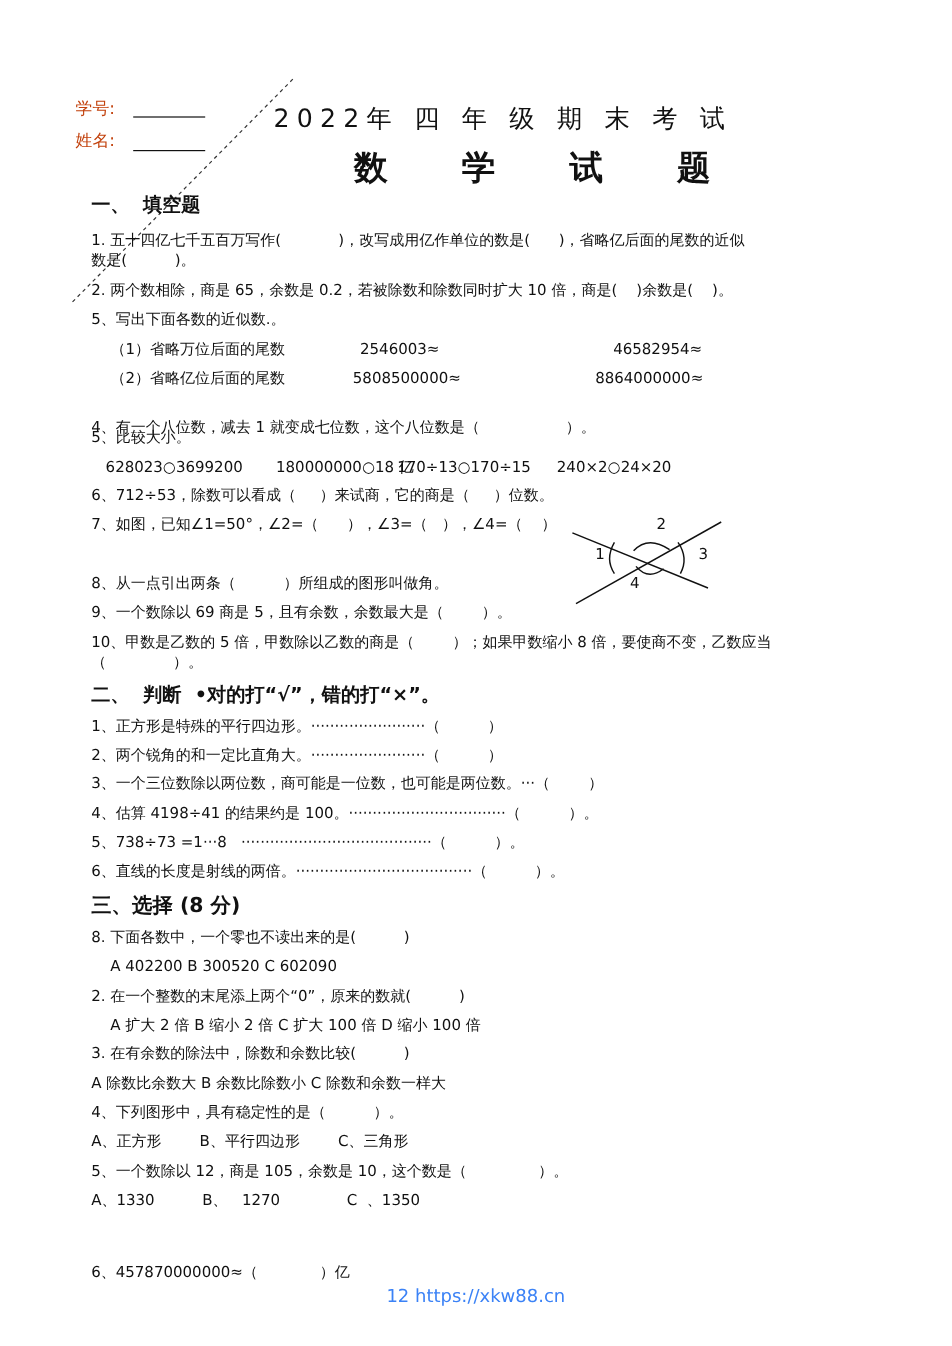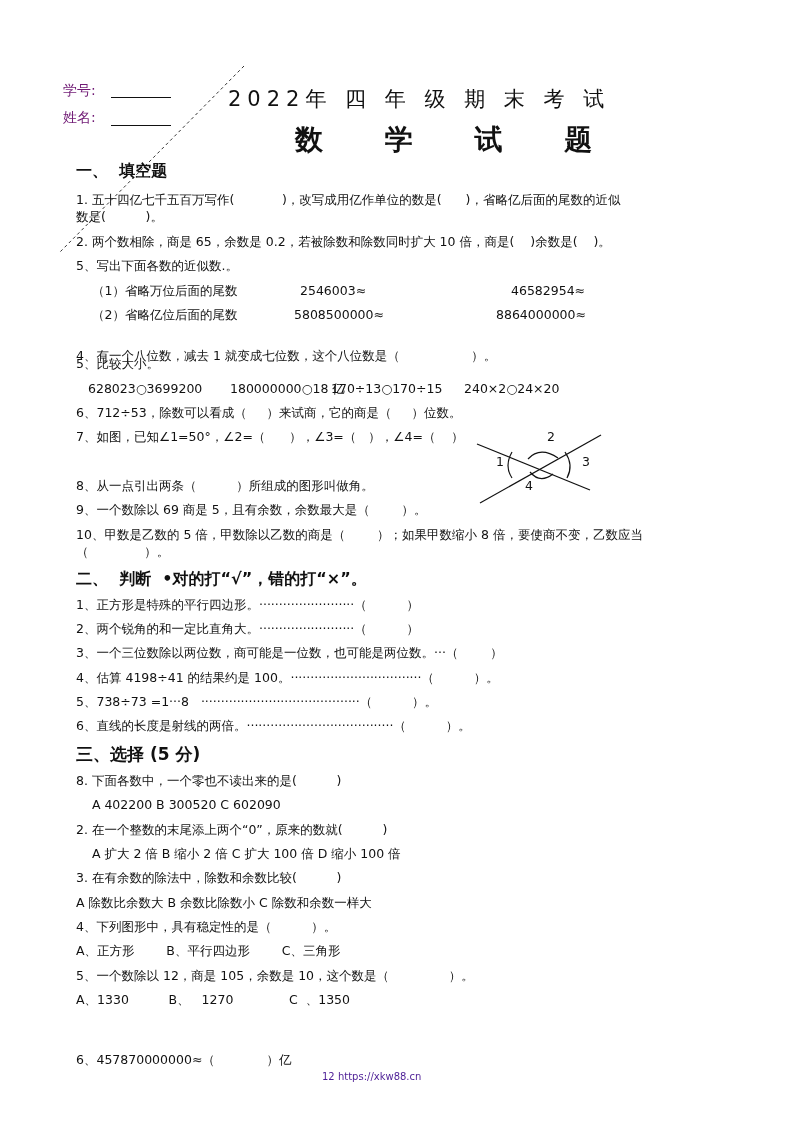--- a/index.html
+++ b/index.html
@@ -1,26 +1,26 @@
 <!DOCTYPE html>
 <html><head>
 <meta charset="utf-8">
 <style>
   html, body { margin: 0; padding: 0; background: #ffffff; }
   body { width: 793px; height: 1122px; position: relative; overflow: hidden;
          font-family: "DejaVu Serif", "Liberation Serif", serif; color: #111; }
   .abs { position: absolute; white-space: pre; }
-  .label { font-size: 14px; color: #701a75; font-family: "DejaVu Sans", sans-serif; }
+  .label { font-size: 14px; color: #c2410c; font-family: "DejaVu Sans", sans-serif; }
   .uline { position: absolute; height: 1px; background: #111; }
   .title1 { font-size: 21px; letter-spacing: 6px; font-family: "DejaVu Sans", sans-serif; }
   .title2 { font-size: 28px; font-weight: bold; letter-spacing: 26px; font-family: "DejaVu Sans", sans-serif; }
   .sec { font-size: 16px; font-weight: bold; font-family: "DejaVu Sans", sans-serif; }
   .sec3 { font-size: 17px; font-weight: bold; font-family: "DejaVu Sans", sans-serif; }
   .line { font-size: 12.5px; line-height: 16px; font-family: "DejaVu Sans", sans-serif; }
-  .footer { font-size: 10px; color: #4c1d95; font-family: "DejaVu Sans", sans-serif; }
+  .footer { font-size: 15px; color: #3b82f6; font-family: "DejaVu Sans", sans-serif; }
   svg { position: absolute; left: 0; top: 0; }
 </style>
 </head>
 <body>
 
 <svg width="793" height="1122">
   <line x1="244" y1="66" x2="60" y2="252" stroke="#333" stroke-width="1" stroke-dasharray="3,3"></line>
   <g stroke="#111" fill="none" stroke-width="1.2">
     <line x1="477" y1="444" x2="590" y2="490"></line>
     <line x1="480" y1="503" x2="601" y2="435"></line>
@@ -70,21 +70,21 @@
 <div class="abs line" style="left:76px;top:544px;">（              ）。</div>
 
 <div class="abs sec" style="left:76px;top:569px;">二、  判断  •对的打“√”，错的打“×”。</div>
 <div class="abs line" style="left:76px;top:597px;">1、正方形是特殊的平行四边形。························（          ）</div>
 <div class="abs line" style="left:76px;top:621px;">2、两个锐角的和一定比直角大。························（          ）</div>
 <div class="abs line" style="left:76px;top:645px;">3、一个三位数除以两位数，商可能是一位数，也可能是两位数。···（        ）</div>
 <div class="abs line" style="left:76px;top:670px;">4、估算 4198÷41 的结果约是 100。·································（          ）。</div>
 <div class="abs line" style="left:76px;top:694px;">5、738÷73 =1···8   ········································（          ）。</div>
 <div class="abs line" style="left:76px;top:718px;">6、直线的长度是射线的两倍。·····································（          ）。</div>
 
-<div class="abs sec3" style="left:76px;top:743px;">三、选择 (5 分)</div>
+<div class="abs sec3" style="left:76px;top:743px;">三、选择 (8 分)</div>
 <div class="abs line" style="left:76px;top:773px;">8. 下面各数中，一个零也不读出来的是(          )</div>
 <div class="abs line" style="left:76px;top:797px;">    A 402200 B 300520 C 602090</div>
 <div class="abs line" style="left:76px;top:822px;">2. 在一个整数的末尾添上两个“0”，原来的数就(          )</div>
 <div class="abs line" style="left:76px;top:846px;">    A 扩大 2 倍 B 缩小 2 倍 C 扩大 100 倍 D 缩小 100 倍</div>
 <div class="abs line" style="left:76px;top:870px;">3. 在有余数的除法中，除数和余数比较(          )</div>
 <div class="abs line" style="left:76px;top:895px;">A 除数比余数大 B 余数比除数小 C 除数和余数一样大</div>
 <div class="abs line" style="left:76px;top:919px;">4、下列图形中，具有稳定性的是（          ）。</div>
 <div class="abs line" style="left:76px;top:943px;">A、正方形        B、平行四边形        C、三角形</div>
 <div class="abs line" style="left:76px;top:968px;">5、一个数除以 12，商是 105，余数是 10，这个数是（               ）。</div>
 <div class="abs line" style="left:76px;top:992px;">A、1330          B、   1270              C  、1350</div>

